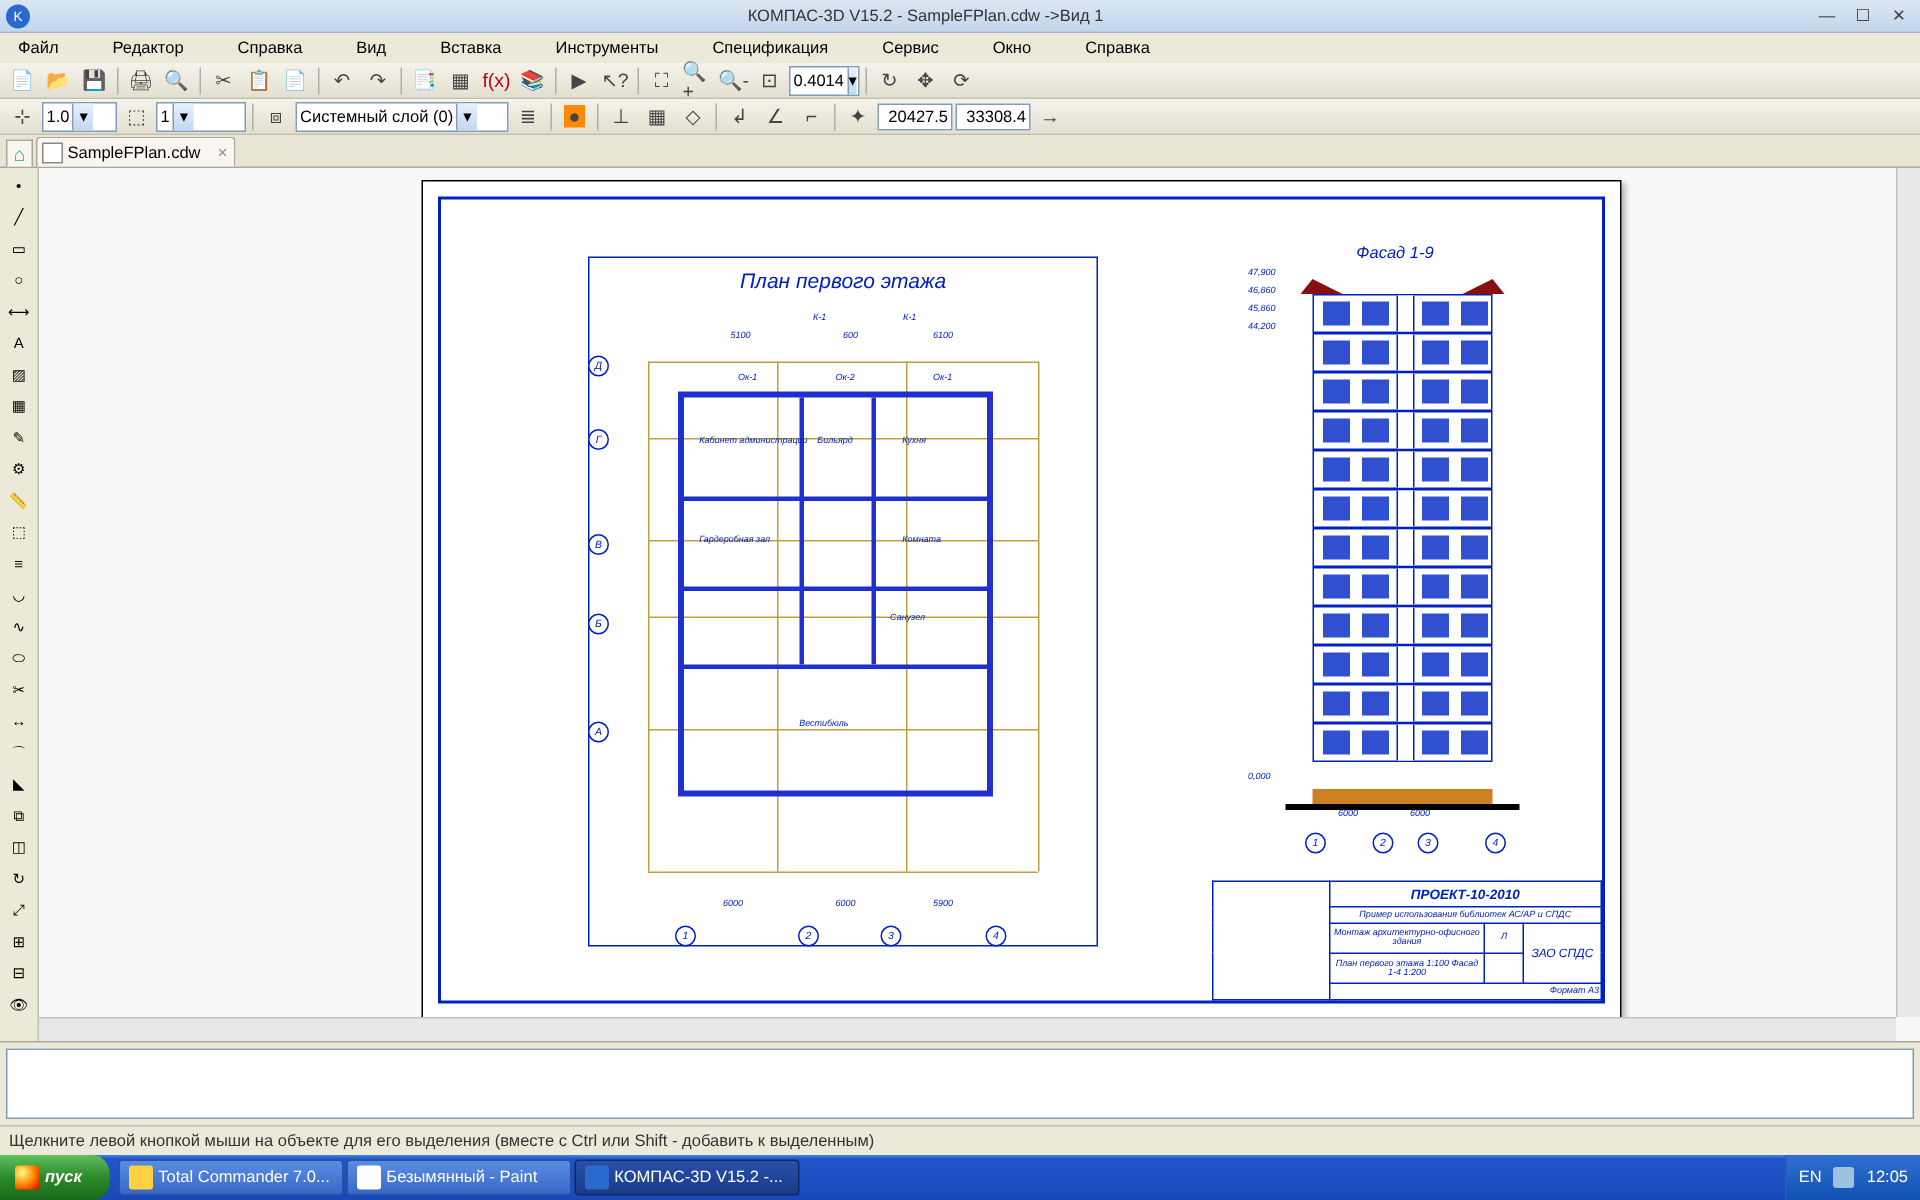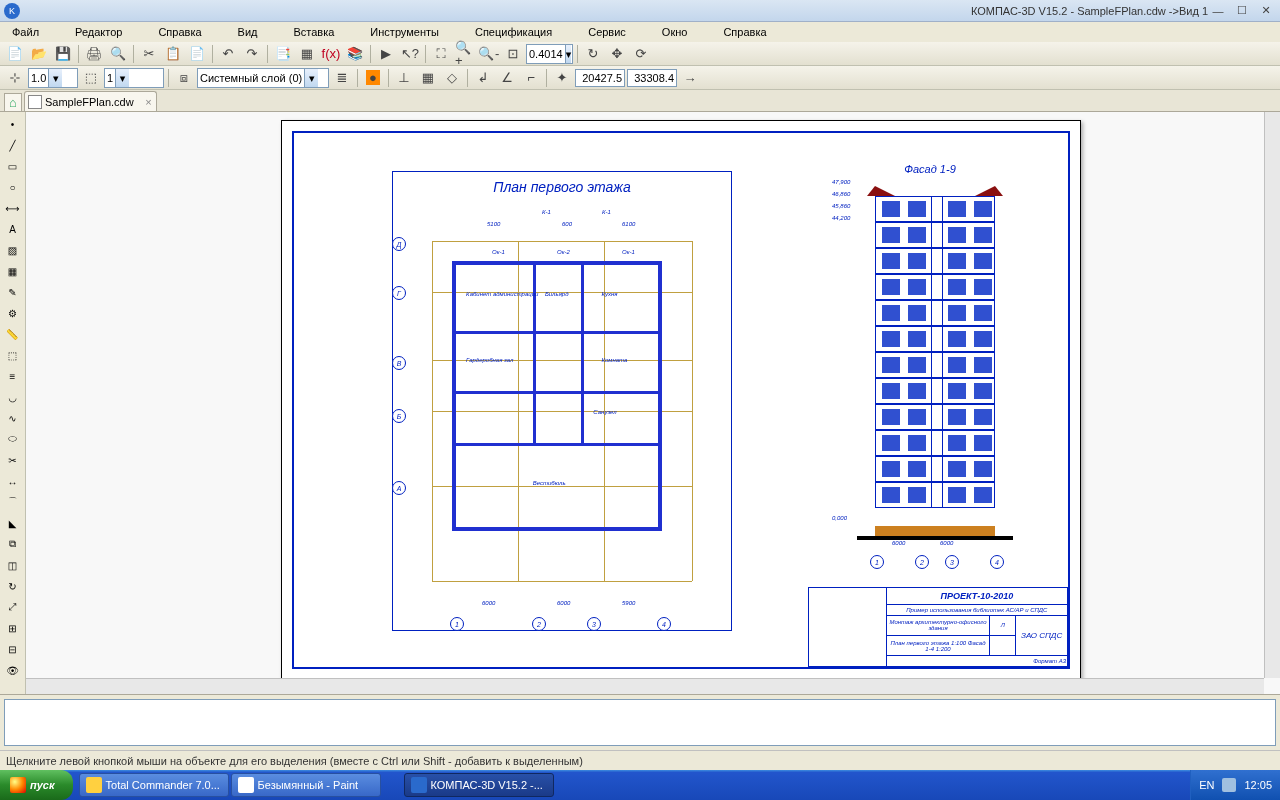--- a/index.html
+++ b/index.html
@@ -1,19 +1,19 @@
 <!DOCTYPE html>
 <html><head>
 <meta charset="utf-8">
 <style>
 * { margin: 0; padding: 0; box-sizing: border-box; font-family: Tahoma, sans-serif; font-size: 11px; }
 body { background: #ece9d8; width: 1280px; height: 800px; overflow: hidden; display: flex; flex-direction: column; }
 .titlebar { height: 22px; background: linear-gradient(to bottom, #dae6f3, #c3d6ec); display: flex; align-items: center; padding: 0 4px; border-bottom: 1px solid #a0b0c8; }
 .titlebar .icon { width: 16px; height: 16px; background: #2a6acc; border-radius: 50%; margin-right: 6px; display: flex; align-items: center; justify-content: center; color: white; font-size: 9px; }
-.titlebar .title { flex: 1; text-align: right; color: #333; }
+.titlebar .title { flex: 1; text-align: center; color: #333; }
 .titlebar .winbtns { display: flex; gap: 4px; }
 .titlebar .winbtns span { width: 20px; height: 14px; display: flex; align-items: center; justify-content: center; cursor: pointer; color: #444; }
 .menubar { height: 20px; display: flex; align-items: center; padding: 0 4px; gap: 20px; background: #ece9d8; }
 .menubar .menuitem { padding: 2px 8px; cursor: pointer; color: #000; }
 .toolbar { height: 24px; display: flex; align-items: center; padding: 0 4px; gap: 2px; background: linear-gradient(to bottom, #f5f3ea, #e3e0d0); border-bottom: 1px solid #c0c0b0; }
 .toolbar .tbtn { width: 22px; height: 22px; display: flex; align-items: center; justify-content: center; cursor: pointer; border: 1px solid transparent; }
 .toolbar .sep { width: 1px; height: 18px; background: #b0b0a0; margin: 0 2px; }
 .toolbar .combo { height: 20px; border: 1px solid #7f9db9; background: white; padding: 0 2px; font-size: 11px; display: flex; align-items: center; }
 .toolbar .combo .arrow { width: 14px; text-align: center; color: #000; background: linear-gradient(to bottom, #e8f0fc, #c0d8f0); border-left: 1px solid #7f9db9; margin-left: 2px; height: 18px; line-height: 18px; }
 .toolbar input.val { width: 50px; height: 18px; border: 1px solid #7f9db9; background: white; padding: 0 2px; font-size: 11px; text-align: right; }
@@ -57,21 +57,21 @@
 .scrollbar-v { position: absolute; right: 0; top: 0; bottom: 16px; width: 16px; background: #e8e8e8; border-left: 1px solid #c0c0c0; }
 .scrollbar-h { position: absolute; bottom: 0; left: 0; right: 16px; height: 16px; background: #e8e8e8; border-top: 1px solid #c0c0c0; }
 .propbar { height: 56px; background: #ece9d8; border-top: 1px solid #aca899; display: flex; flex-direction: column; }
 .propbar .inner { flex: 1; margin: 4px; background: white; border: 1px solid #7f9db9; }
 .statusbar { height: 20px; background: #ece9d8; border-top: 1px solid #c0c0c0; display: flex; align-items: center; padding: 0 6px; color: #333; font-size: 11px; }
 .taskbar { height: 30px; background: linear-gradient(to bottom, #3c8cde, #2255cc 8%, #1848b8); display: flex; align-items: center; padding: 0; color: white; }
 .taskbar .start { height: 100%; padding: 0 18px 0 10px; background: linear-gradient(to bottom, #60c060, #2a8a2a 50%, #1a6a1a); display: flex; align-items: center; gap: 4px; font-weight: bold; font-style: italic; color: white; border-radius: 0 12px 12px 0; }
 .taskbar .start .orb { width: 16px; height: 16px; background: radial-gradient(circle at 30% 30%, #ff8, #f80, #d00); border-radius: 2px; }
 .taskbar .tasks { flex: 1; display: flex; gap: 2px; padding: 3px 6px; height: 100%; }
 .taskbar .taskbtn { height: 24px; min-width: 150px; max-width: 160px; background: linear-gradient(to bottom, #5a8de0, #3868c8); border: 1px solid #2850a0; border-radius: 3px; display: flex; align-items: center; padding: 0 6px; gap: 4px; color: white; font-size: 11px; overflow: hidden; white-space: nowrap; cursor: pointer; }
-.taskbar .taskbtn.active { background: linear-gradient(to bottom, #2850a8, #1a3a88); border-color: #102860; margin-left: 21px; }
+.taskbar .taskbtn.active { background: linear-gradient(to bottom, #2850a8, #1a3a88); border-color: #102860; }
 .taskbar .taskbtn .ticon { width: 16px; height: 16px; background: #fff; border-radius: 2px; flex-shrink: 0; }
 .taskbar .tray { height: 100%; background: linear-gradient(to bottom, #3070d0, #1050b0); display: flex; align-items: center; padding: 0 8px; gap: 8px; border-left: 1px solid #2060c0; }
 .taskbar .tray .lang { font-size: 11px; }
 .taskbar .tray .clock { font-size: 11px; }
 .taskbar .tray .tricon { width: 14px; height: 14px; background: #a0c0e0; border-radius: 2px; }
 
 .ic { font-size: 13px; line-height: 1; color: #444; }
 </style>
 </head>
 <body>
@@ -194,21 +194,21 @@
       <span class="ic">⬚</span>
     </div>
   <div class="combo" style="width:60px">
       <span>1</span>
       <span class="arrow">▾</span>
     </div>
   <div class="sep"></div>
   <div class="tbtn">
       <span class="ic">⧈</span>
     </div>
-  <div class="combo" style="width:132px">
+  <div class="combo" style="width:142px">
       <span>Системный слой (0)</span>
       <span class="arrow">▾</span>
     </div>
   <div class="tbtn">
       <span class="ic">≣</span>
     </div>
   <div class="sep"></div>
   <div class="tbtn">
       <span class="ic" style="background:#f80;padding:1px 3px">●</span>
     </div>

